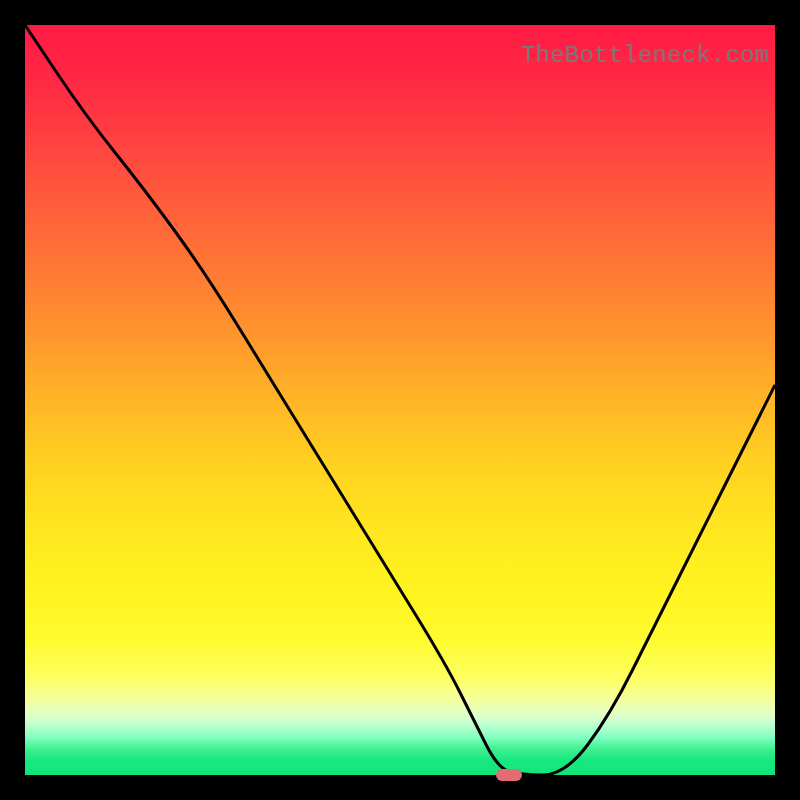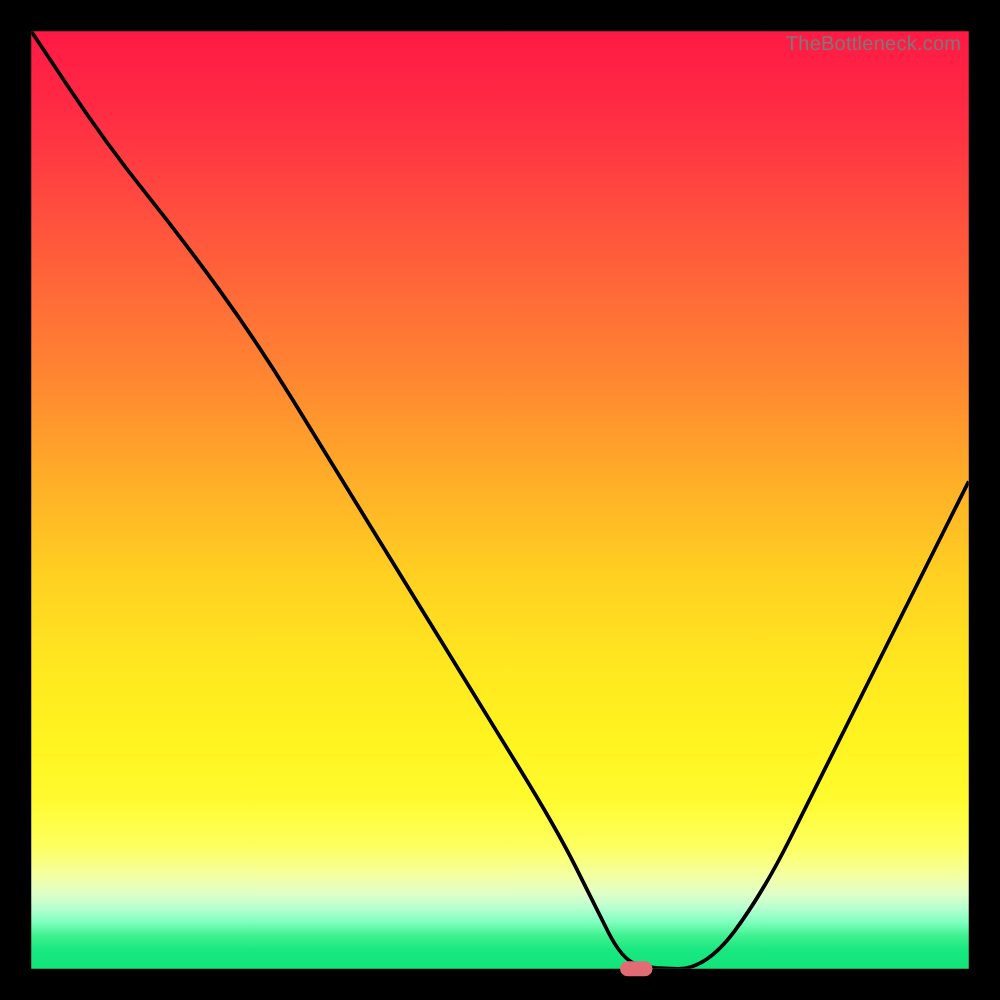--- a/index.html
+++ b/index.html
@@ -44,24 +44,24 @@
   }
   svg.curve {
     position: absolute;
     left: 0;
     top: 0;
     width: 750px;
     height: 750px;
   }
   .watermark {
     position: absolute;
-    top: 2px;
+    top: 17px;
     right: 6px;
-    font-family: Liberation Sans, sans-serif;
-    font-size: 16px;
+    font-family: Liberation Mono, monospace;
+    font-size: 24px;
     font-weight: 500;
     color: #7a7a7a;
     letter-spacing: 0.2px;
   }
   .marker {
     position: absolute;
     width: 26px;
     height: 12px;
     background: #e36b74;
     border-radius: 6px;

